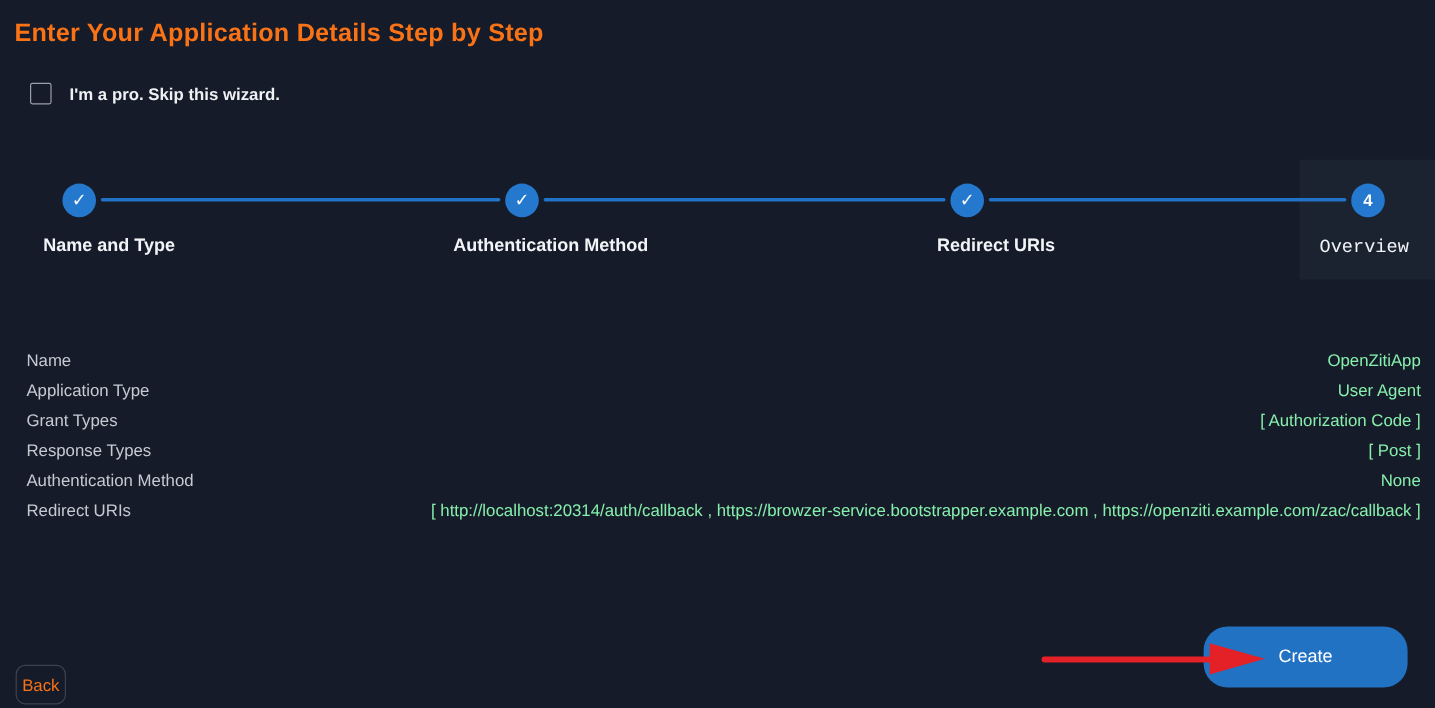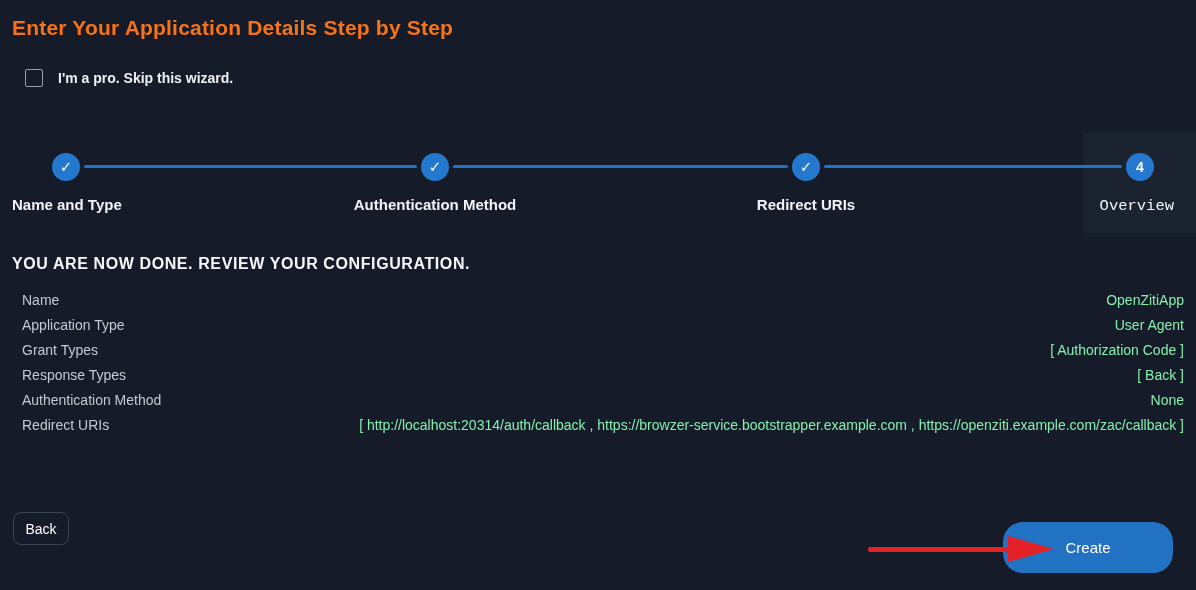--- a/index.html
+++ b/index.html
@@ -43,21 +43,21 @@
     background: #2478cd; border-radius: 50%;
     display: flex; align-items: center; justify-content: center;
     color: #ffffff; font-size: 15px; font-weight: 700;
   }
   .circle-1 { left: 52px; }
   .circle-2 { left: 421px; }
   .circle-3 { left: 792px; }
   .circle-4 { left: 1126px; font-size: 14px; }
   .step-label {
     position: absolute; top: 196px;
-    font-size: 15px; font-weight: 700; color: #f2f4f7; white-space: nowrap;
+    font-size: 15px; font-weight: 700; color: #f2f4f7; white-space: nowrap; margin-left: 24px;
   }
   .label-1 { left: 12px; }
   .label-2 { left: 435px; transform: translateX(-50%); }
   .label-3 { left: 806px; transform: translateX(-50%); }
   .label-4 { right: 22px; top: 197px; font-weight: 400; font-size: 15.5px; font-family: Liberation Mono, monospace; }
 
   
   .review-heading {
     position: absolute; left: 12px; top: 255px;
     font-size: 16px; font-weight: 600; letter-spacing: 0.6px; color: #f7f8fa;
@@ -66,23 +66,23 @@
     position: absolute; left: 12px; top: 287px; width: 1162px; margin-left: 10px;
   }
   .review-row {
     height: 25px; display: flex; align-items: center; justify-content: space-between;
   }
   .row-label { font-size: 14px; font-weight: 400; color: #c5cad2; white-space: nowrap; }
   .row-value { font-size: 14px; font-weight: 400; color: #86efac; white-space: nowrap; text-align: center; }
 
   
   .back-button {
-    position: absolute; left: 13px; top: 512px; width: 56px; height: 33px;
+    position: absolute; left: 13px; top: 554px; width: 42px; height: 33px;
     background: transparent; border: 1px solid #3c4350; border-radius: 8px;
-    color: #ffffff; font-size: 14px; font-family: inherit; cursor: pointer;
+    color: #f97316; font-size: 14px; font-family: inherit; cursor: pointer;
     display: flex; align-items: center; justify-content: center;
   }
   .create-button {
     position: absolute; left: 1003px; top: 522px; width: 170px; height: 51px;
     background: #2272c3; border: none; border-radius: 20px;
     color: #ffffff; font-size: 15px; font-family: inherit; cursor: pointer;
     display: flex; align-items: center; justify-content: center;
   }
 
   
@@ -117,38 +117,37 @@
   <div class="step-circle circle-1">✓</div>
   <div class="step-circle circle-2">✓</div>
   <div class="step-circle circle-3">✓</div>
   <div class="step-circle circle-4">4</div>
 
   <div class="step-label label-1">Name and Type</div>
   <div class="step-label label-2">Authentication Method</div>
   <div class="step-label label-3">Redirect URIs</div>
   <div class="step-label label-4">Overview</div>
 
-  <div class="review-heading">YOU ARE NOW DONE. REVIEW YOUR CONFIGURATION.</div>
 
   <div class="review-rows">
     <div class="review-row">
       <span class="row-label">Name</span>
       <span class="row-value">OpenZitiApp</span>
     </div>
     <div class="review-row">
       <span class="row-label">Application Type</span>
       <span class="row-value">User Agent</span>
     </div>
     <div class="review-row">
       <span class="row-label">Grant Types</span>
       <span class="row-value">[ Authorization Code ]</span>
     </div>
     <div class="review-row">
       <span class="row-label">Response Types</span>
-      <span class="row-value">[ Back ]</span>
+      <span class="row-value">[ Post ]</span>
     </div>
     <div class="review-row">
       <span class="row-label">Authentication Method</span>
       <span class="row-value">None</span>
     </div>
     <div class="review-row">
       <span class="row-label">Redirect URIs</span>
       <span class="row-value">[ http://localhost:20314/auth/callback , https://browzer-service.bootstrapper.example.com , https://openziti.example.com/zac/callback ]</span>
     </div>
   </div>

